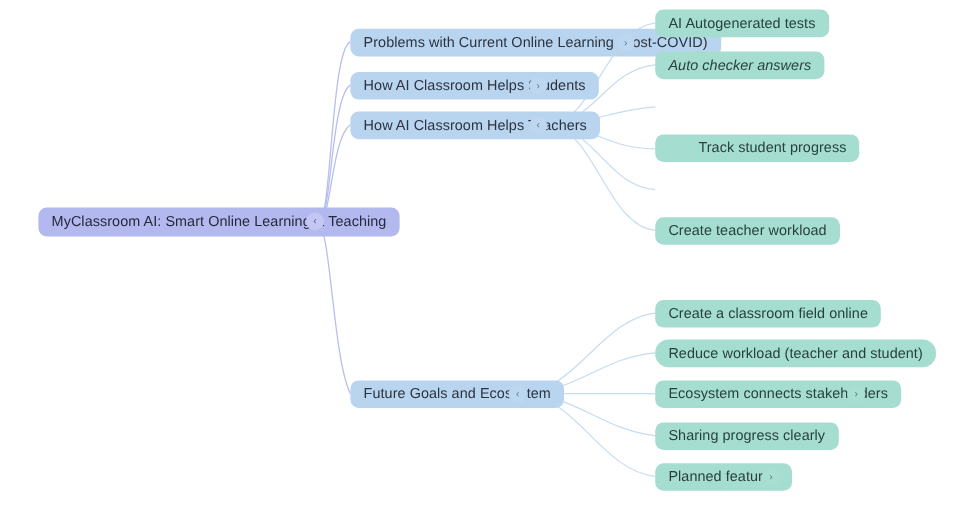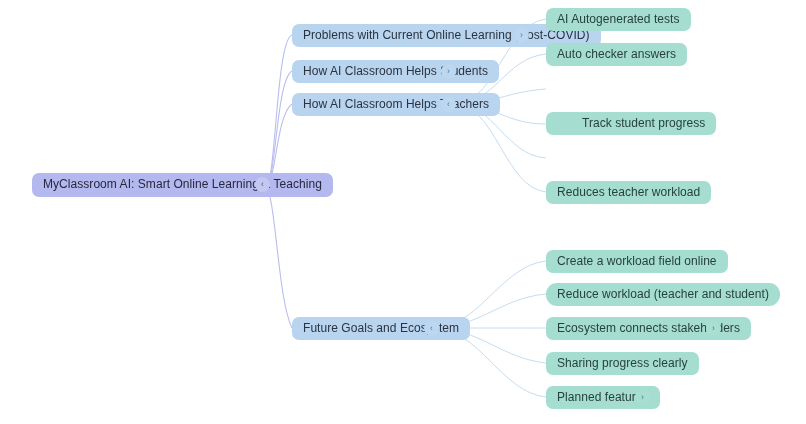--- a/index.html
+++ b/index.html
@@ -125,37 +125,37 @@
   <div class="toggle branch-tg" style="left:441px; top:64px;">›</div>
 
   <div class="node branch" style="left:292px; top:93px;">
     <span>How AI Classroom Helps Teachers</span>
   </div>
   <div class="toggle branch-tg" style="left:441px; top:97px;">‹</div>
 
   <div class="node leaf" style="left:546px; top:8px;">
     <span>AI Autogenerated tests</span>
   </div>
-  <div class="node leaf" style="left:546px; top:43px;">
+  <div class="node leaf" style="left:546px; top:43px;font-style:italic;">
     <span>Auto checker answers</span>
   </div>
   <div class="node leaf" style="left:546px; top:112px;padding-left:36px;">
     <span>Track student progress</span>
   </div>
   <div class="node leaf" style="left:546px; top:181px;">
-    <span>Reduces teacher workload</span>
+    <span>Create teacher workload</span>
   </div>
 
   <div class="node branch" style="left:292px; top:317px;">
     <span>Future Goals and Ecosystem</span>
   </div>
   <div class="toggle branch-tg" style="left:424px; top:321px;">‹</div>
 
   <div class="node leaf" style="left:546px; top:250px;">
-    <span>Create a workload field online</span>
+    <span>Create a classroom field online</span>
   </div>
   <div class="node leaf" style="left:546px; top:283px;border-radius:11px;">
     <span>Reduce workload (teacher and student)</span>
   </div>
   <div class="node leaf" style="left:546px; top:317px;">
     <span>Ecosystem connects stakeholders</span>
   </div>
   <div class="toggle leaf-tg" style="left:706px; top:321px;">›</div>
   <div class="node leaf" style="left:546px; top:352px;">
     <span>Sharing progress clearly</span>

